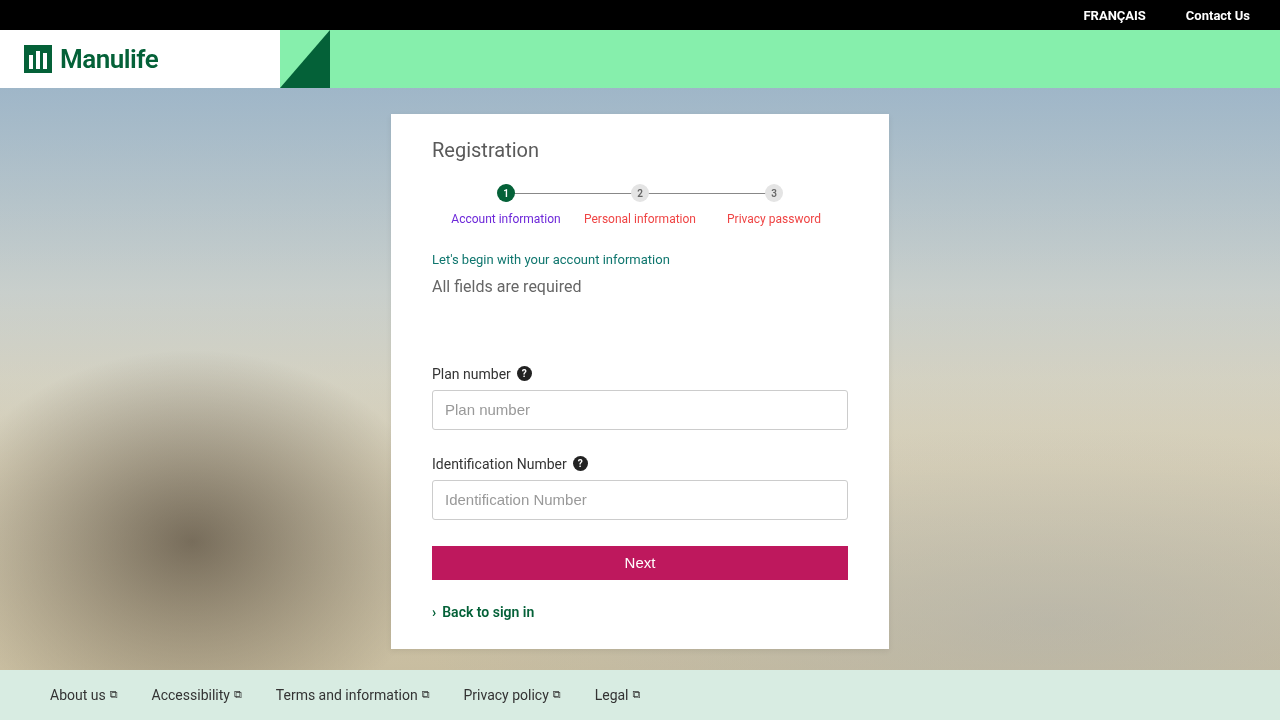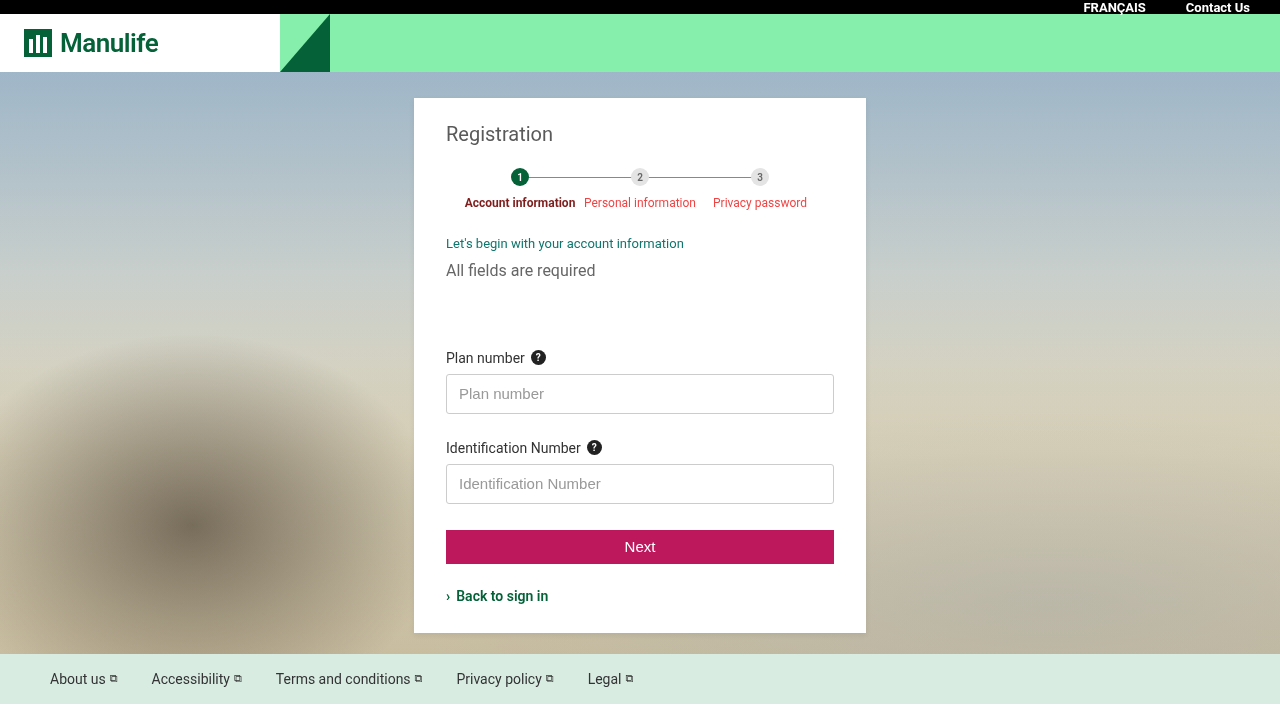--- a/index.html
+++ b/index.html
@@ -1,18 +1,18 @@
 <!DOCTYPE html>
 <html><head>
 <meta charset="utf-8">
 <style>
 * { margin: 0; padding: 0; box-sizing: border-box; }
 body { font-family: -apple-system, BlinkMacSystemFont, "Segoe UI", Roboto, Arial, sans-serif; width: 1280px; height: 720px; overflow: hidden; }
 
-.topbar { background: #000; height: 14px; display: flex; justify-content: flex-end; align-items: center; padding: 0 30px; gap: 40px; }
+.topbar { background: #000; height: 30px; display: flex; justify-content: flex-end; align-items: center; padding: 0 30px; gap: 40px; }
 .topbar a { color: #fff; font-weight: bold; font-size: 13px; text-decoration: none; }
 
 .brandbar { height: 58px; display: flex; background: #86efac; }
 .brand-box { background: #fff; width: 280px; height: 58px; display: flex; align-items: center; padding-left: 24px; position: relative; }
 .brand-box::after { content: ""; position: absolute; right: -50px; top: 0; width: 0; height: 0; border-bottom: 58px solid #046138; border-left: 50px solid transparent; }
 .logo-icon { width: 28px; height: 28px; background: #046138; display: flex; align-items: flex-end; justify-content: center; gap: 3px; padding: 4px; }
 .logo-icon span { display:block; width: 4px; background: #fff; }
 .logo-icon span:nth-child(1){height:14px}
 .logo-icon span:nth-child(2){height:18px}
 .logo-icon span:nth-child(3){height:16px}
@@ -21,29 +21,29 @@
 .hero {
   height: 582px;
   background:
     linear-gradient(180deg, rgba(140,170,195,0.35) 0%, rgba(210,200,175,0.25) 50%, rgba(200,185,150,0.35) 100%),
     radial-gradient(ellipse 420px 320px at 15% 78%, rgba(60,50,40,0.85) 0%, rgba(60,50,40,0.0) 60%),
     radial-gradient(ellipse 900px 280px at 82% 92%, rgba(160,170,180,0.55) 0%, rgba(160,170,180,0.0) 70%),
     linear-gradient(180deg, #a9bdcb 0%, #cfd6d4 35%, #d9d3bd 65%, #c8bfa5 100%);
   display: flex; justify-content: center; align-items: flex-start; padding-top: 26px;
 }
 
-.card { background: #fff; width: 452px; padding: 24px 32px 28px; box-shadow: 0 2px 6px rgba(0,0,0,0.08); }
+.card { background: #fff; width: 498px; padding: 24px 41px 28px; box-shadow: 0 2px 6px rgba(0,0,0,0.08); }
 .card h1 { font-size: 20px; font-weight: 400; color: #5a5a5a; margin-bottom: 22px; }
 
 .steps { display: flex; justify-content: space-between; align-items: flex-start; position: relative; margin-bottom: 24px; padding: 0 14px; }
 .step { display: flex; flex-direction: column; align-items: center; width: 120px; z-index: 1; }
 .step-circle { width: 18px; height: 18px; border-radius: 50%; background: #e4e4e4; color: #666; font-size: 10px; display: flex; align-items: center; justify-content: center; margin-bottom: 10px; font-weight: 600; }
 .step.active .step-circle { background: #046138; color: #fff; }
 .step-label { font-size: 12px; color: #ef4444; text-align: center; line-height: 1.3; }
-.step.active .step-label { font-weight: 700; color: #7f1d1d; }
+.step.active .step-label { font-weight: 400; color: #6d28d9; }
 .step-line { position: absolute; top: 9px; left: 74px; right: 74px; height: 1px; background: #888; z-index: 0; }
 
 .lead { font-size: 13px; color: #0f766e; margin-bottom: 10px; }
 .sub { font-size: 16px; color: #666; margin-bottom: 70px; }
 
 .field-label { font-size: 14px; color: #333; margin-bottom: 8px; display: flex; align-items: center; gap: 6px; }
 .help { width: 15px; height: 15px; border-radius: 50%; background: #222; color: #fff; font-size: 10px; font-weight: 700; display: inline-flex; align-items: center; justify-content: center; cursor: pointer; }
 .text-input { width: 100%; height: 40px; border: 1px solid #ccc; border-radius: 3px; padding: 0 12px; font-size: 15px; color: #333; margin-bottom: 26px; }
 .text-input::placeholder { color: #999; }
 
@@ -121,21 +121,21 @@
 <div class="footer">
   <a href="#">
       <span>About us</span>
       <span class="ext-icon">⧉</span>
     </a>
   <a href="#">
       <span>Accessibility</span>
       <span class="ext-icon">⧉</span>
     </a>
   <a href="#">
-      <span>Terms and conditions</span>
+      <span>Terms and information</span>
       <span class="ext-icon">⧉</span>
     </a>
   <a href="#">
       <span>Privacy policy</span>
       <span class="ext-icon">⧉</span>
     </a>
   <a href="#">
       <span>Legal</span>
       <span class="ext-icon">⧉</span>
     </a>

